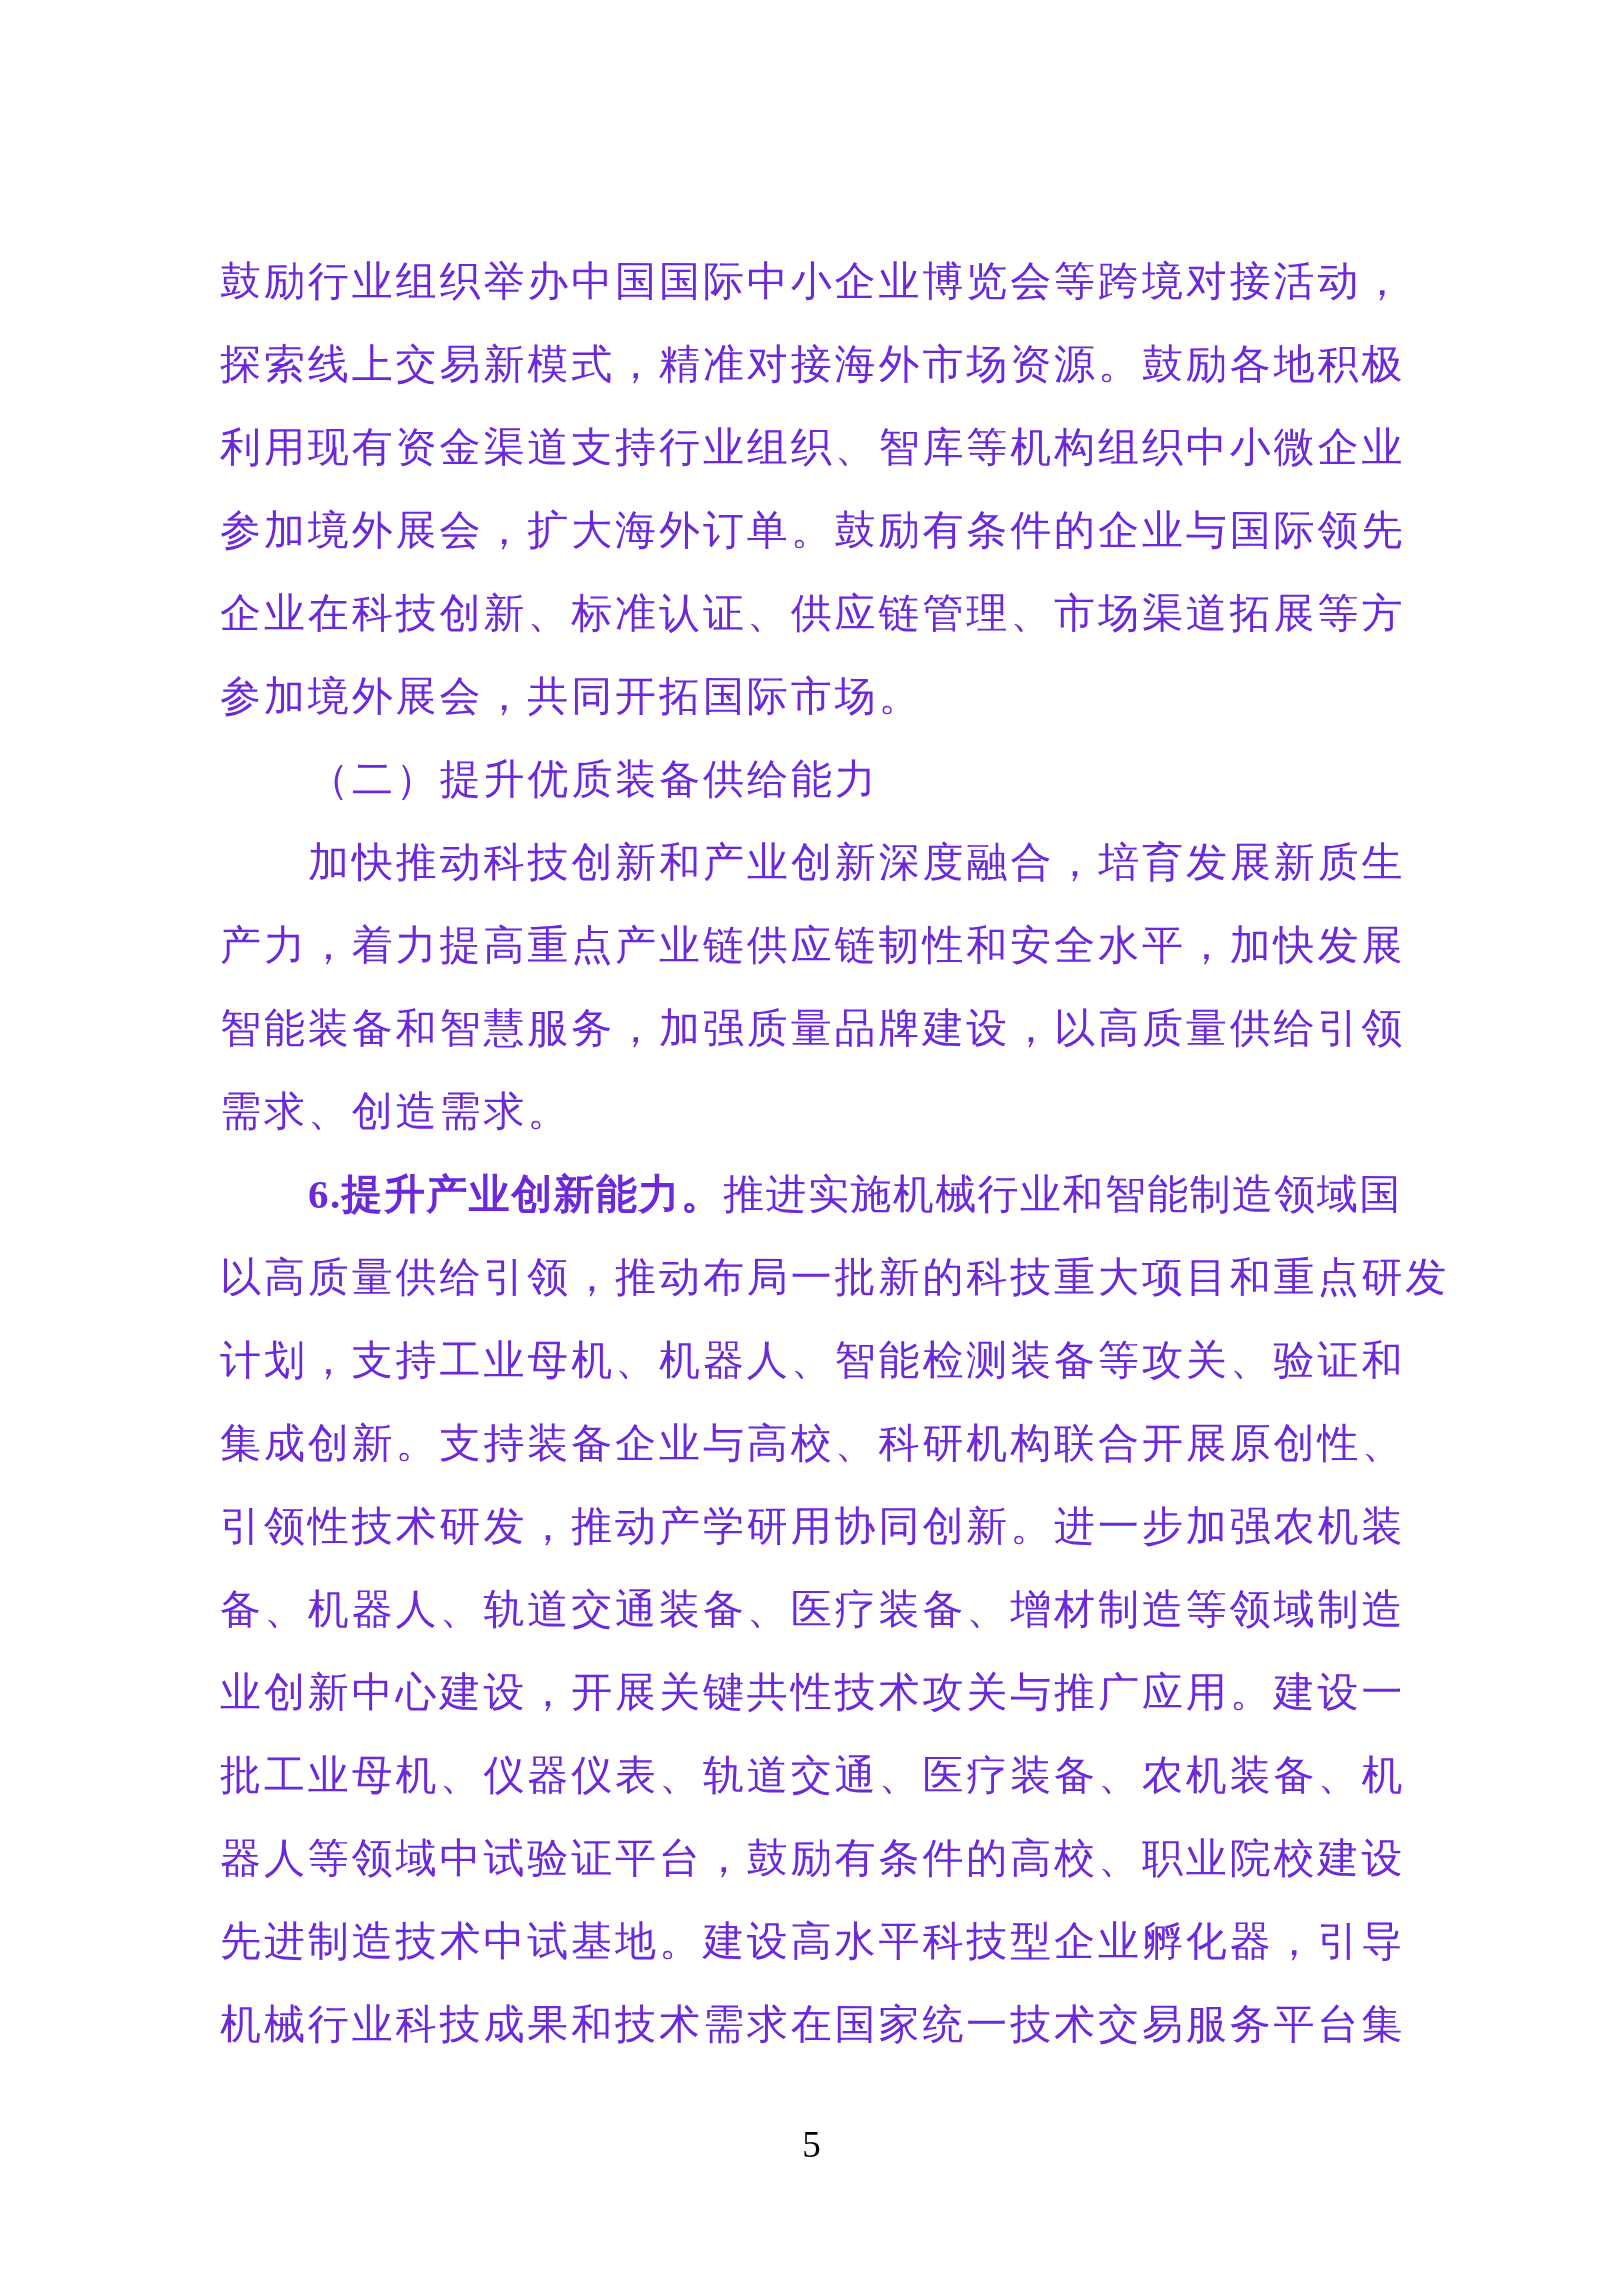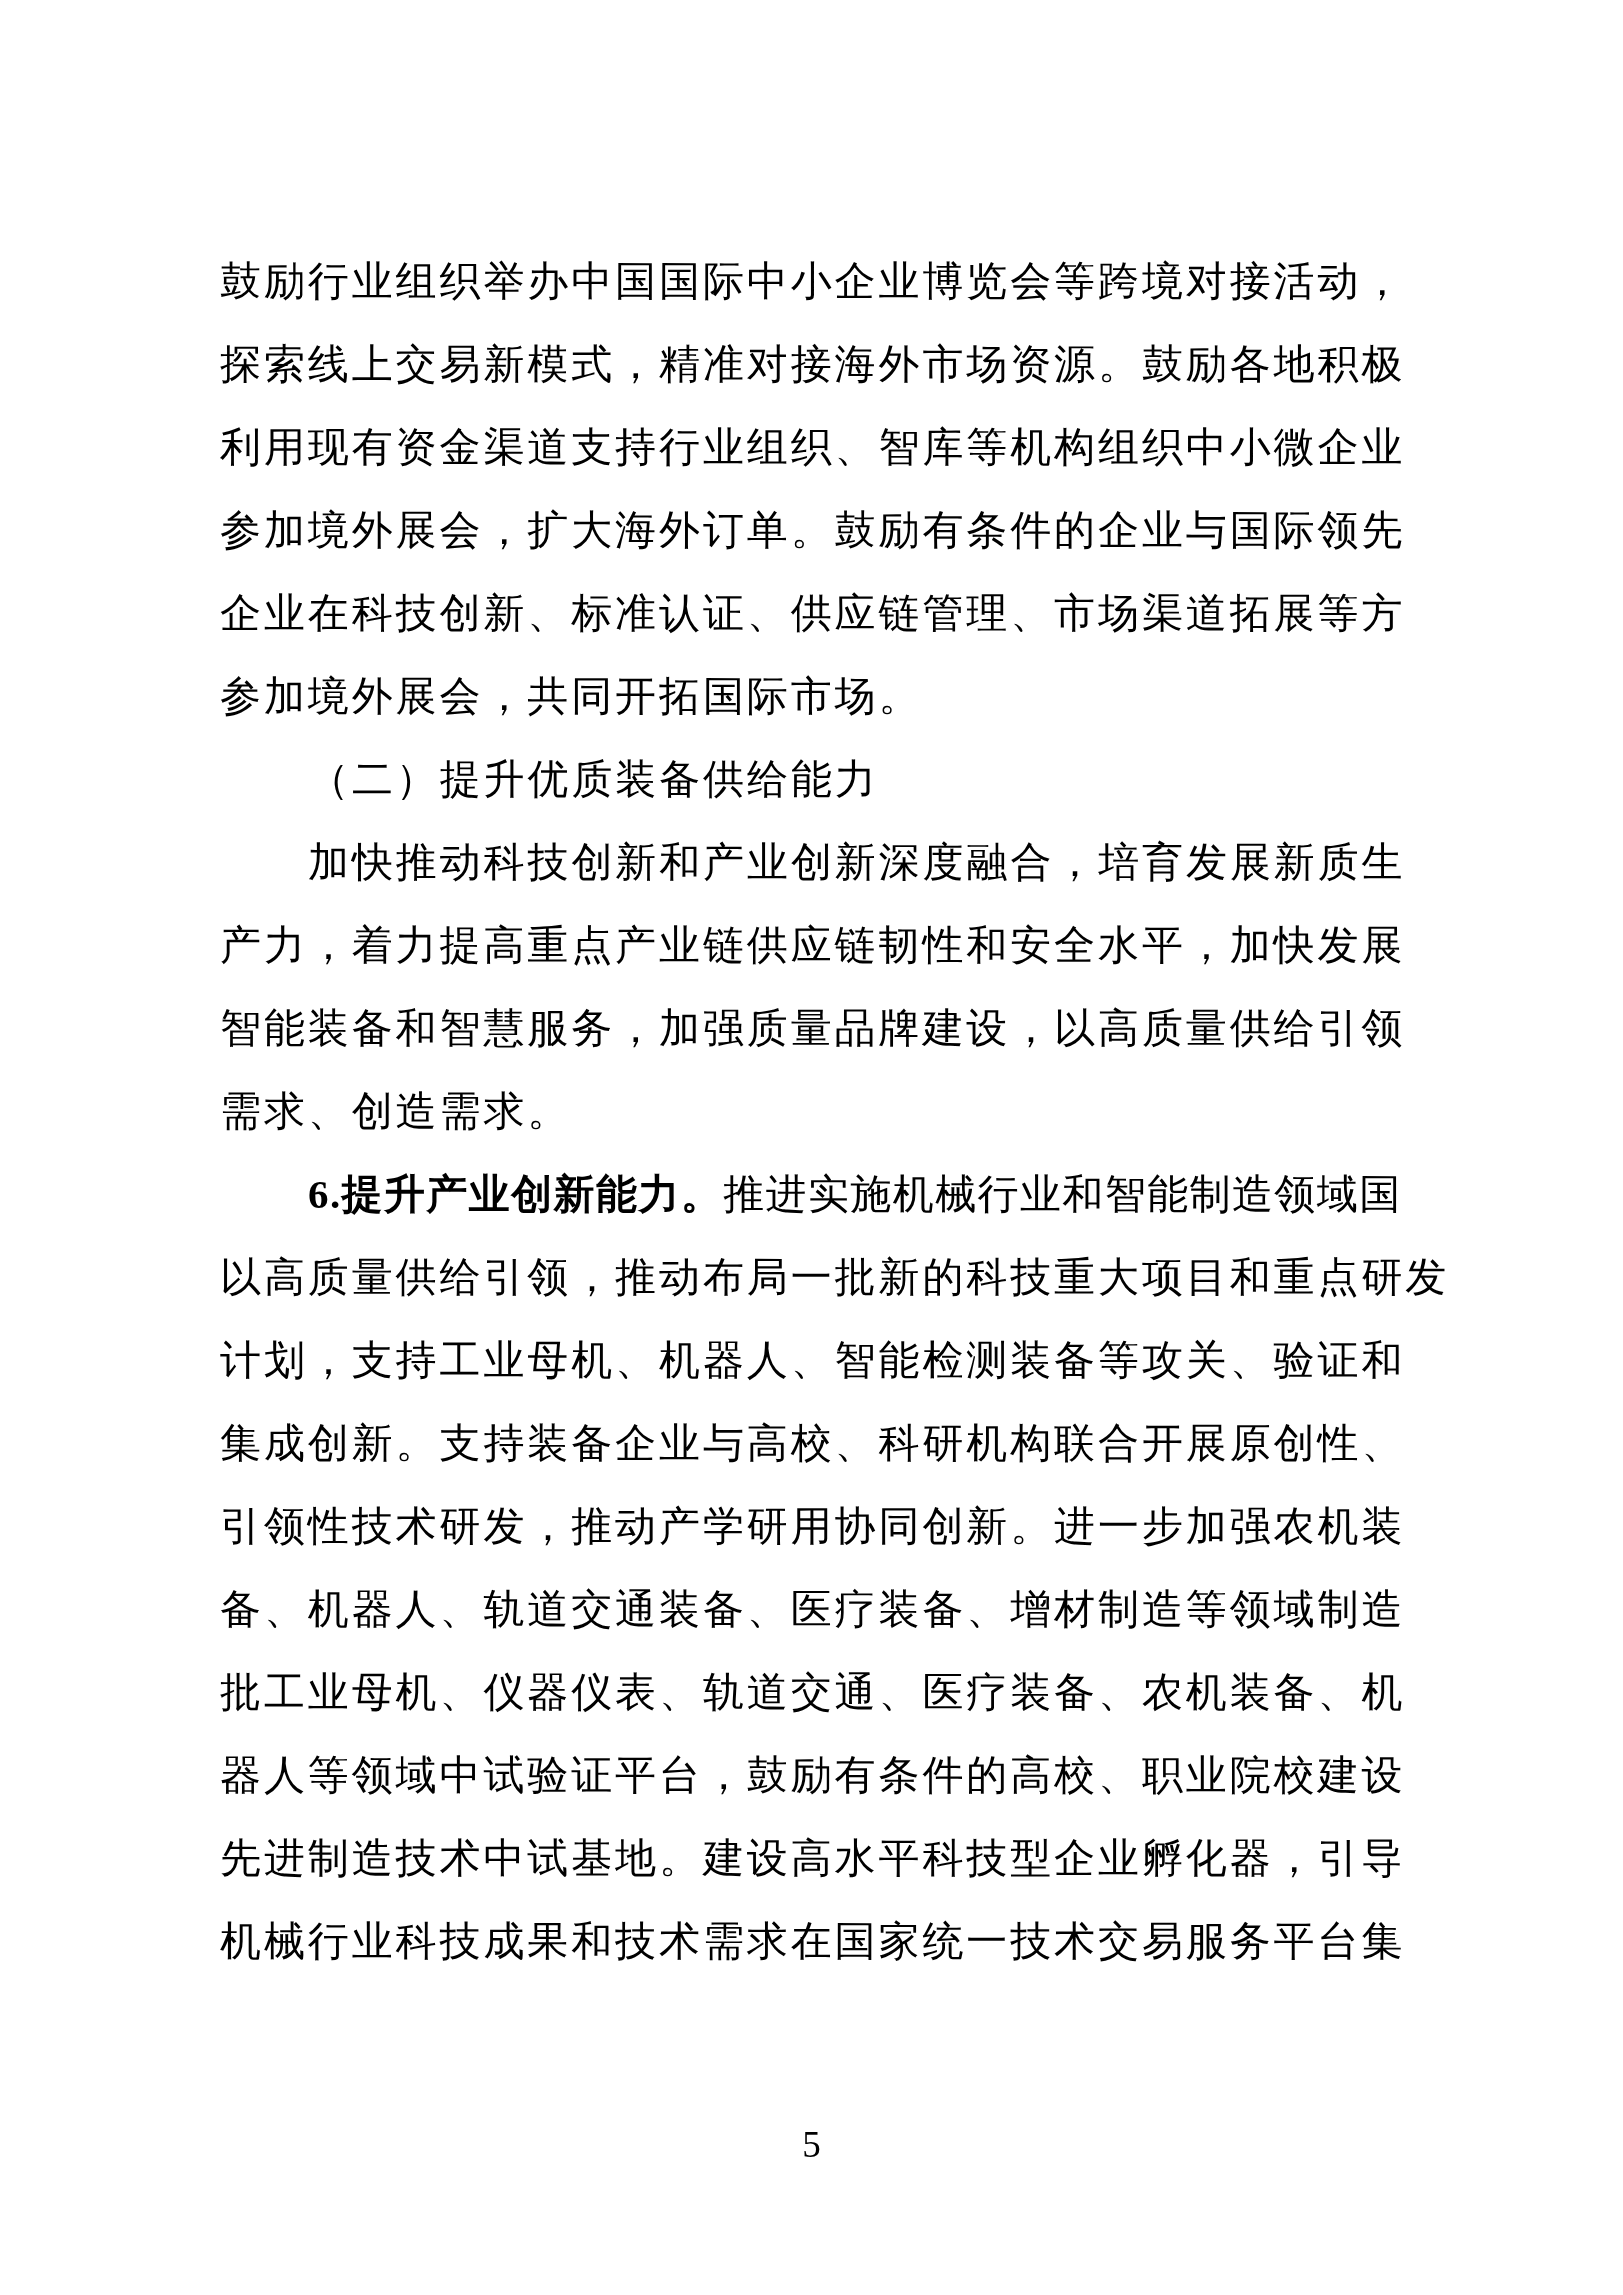--- a/index.html
+++ b/index.html
@@ -21,21 +21,21 @@
     left: 220px;
     top: 240px;
     width: 1191px;
   }
   .line {
     height: 83px;
     line-height: 83px;
     font-size: 41px;
     letter-spacing: 2.9px;
     white-space: nowrap;
-    color: #000000;
+    color: #6d28d9;
   }
   .indent {
     padding-left: 88px;
   }
   .heading {
     font-weight: 400;
   }
   .bold {
     font-weight: 700;
     text-align: right;
@@ -75,20 +75,21 @@
     <div class="line">产力，着力提高重点产业链供应链韧性和安全水平，加快发展</div>
     <div class="line">智能装备和智慧服务，加强质量品牌建设，以高质量供给引领</div>
     <div class="line">需求、创造需求。</div>
 
     <div class="line indent tight"><span class="bold">6.提升产业创新能力。</span><span>推进实施机械行业和智能制造领域国</span></div>
     <div class="line">以高质量供给引领，推动布局一批新的科技重大项目和重点研发</div>
     <div class="line">计划，支持工业母机、机器人、智能检测装备等攻关、验证和</div>
     <div class="line">集成创新。支持装备企业与高校、科研机构联合开展原创性、</div>
     <div class="line">引领性技术研发，推动产学研用协同创新。进一步加强农机装</div>
     <div class="line">备、机器人、轨道交通装备、医疗装备、增材制造等领域制造</div>
+    <div class="line">业创新中心建设，开展关键共性技术攻关与推广应用。建设一</div>
     <div class="line">批工业母机、仪器仪表、轨道交通、医疗装备、农机装备、机</div>
     <div class="line">器人等领域中试验证平台，鼓励有条件的高校、职业院校建设</div>
     <div class="line">先进制造技术中试基地。建设高水平科技型企业孵化器，引导</div>
     <div class="line">机械行业科技成果和技术需求在国家统一技术交易服务平台集</div>
 
   </div>
 
   <div class="footer">5</div>
 </div>
 

